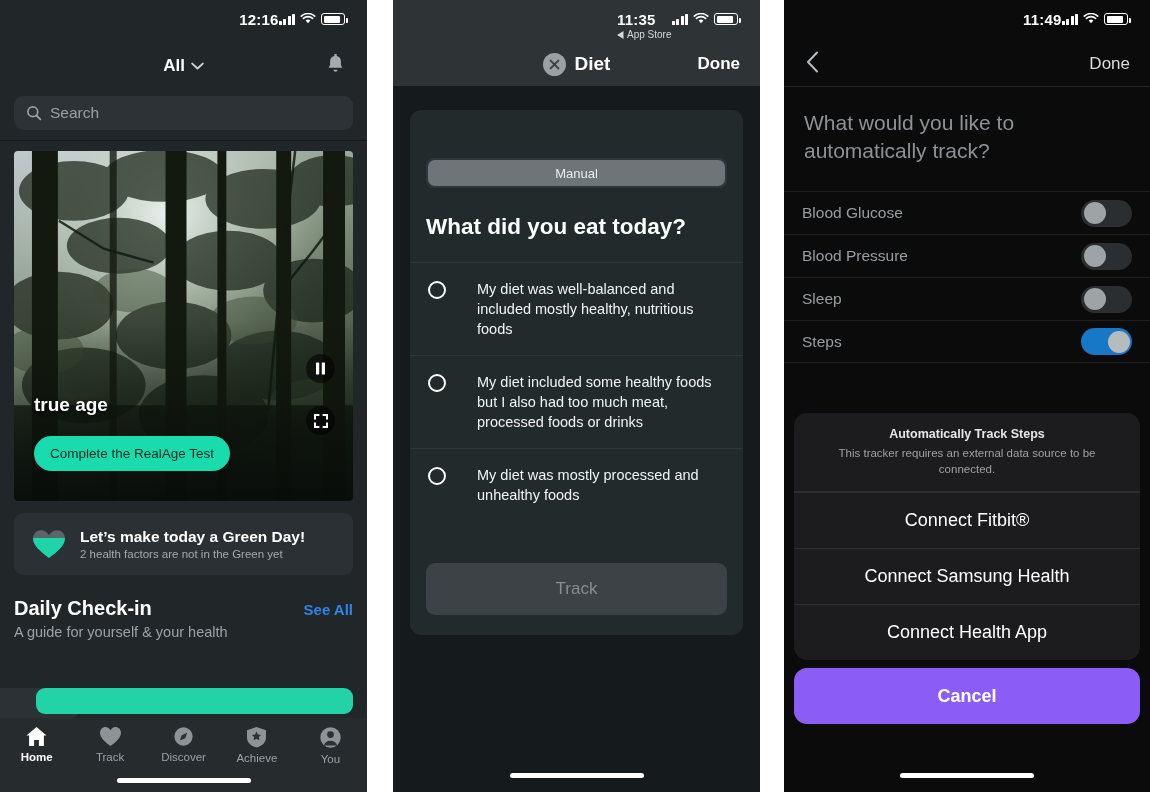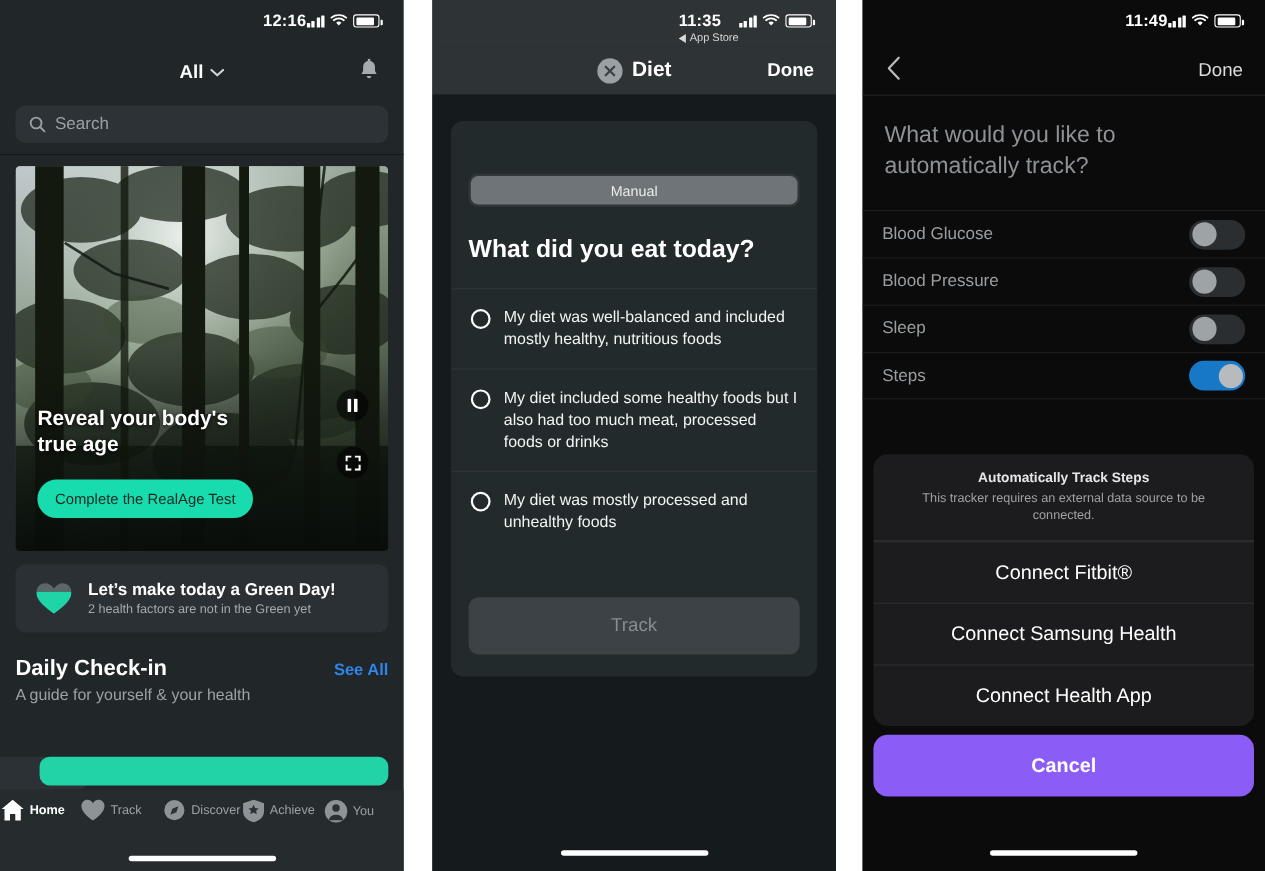--- a/index.html
+++ b/index.html
@@ -70,21 +70,21 @@
   .daily-sub { font-size:14.5px; color:#9ba2a6; margin-top:4px; }
 
   .cardstrip { position:absolute; left:0; right:0; bottom:74px; height:30px; }
   .cardstrip .back { position:absolute; left:-8px; bottom:0; width:88px; height:30px;
       background:#2b3134; border-radius:9px; }
   .cardstrip .front { position:absolute; left:36px; right:14px; bottom:4px; height:26px;
       background:#22d3a8; border-radius:9px; }
 
   .tabbar { position:absolute; left:0; right:0; bottom:0; height:74px; background:#262b2e;
       display:flex; align-items:flex-start; padding-top:8px; }
-  .tab { flex:1; display:flex; flex-direction:row; align-items:center; gap:4px; cursor:pointer; }
+  .tab { flex:1; display:flex; flex-direction:column; align-items:center; gap:4px; cursor:pointer; }
   .tab span { font-size:11.5px; color:#9aa1a5; }
   .tab.active span { color:#fff; font-weight:700; }
   .homebar { position:absolute; bottom:9px; left:50%; transform:translateX(-50%);
       width:134px; height:5px; background:#fff; border-radius:3px; }
 
   
   .p2-nav { height:44px; display:flex; align-items:center; justify-content:center; position:relative;
       background:#2e3336; }
   .p2-navtitle { font-size:19px; font-weight:700; display:flex; align-items:center; gap:9px; }
   .p2-close { width:23px; height:23px; border-radius:50%; background:#9aa0a4; display:flex;
@@ -92,21 +92,21 @@
   .p2-done { position:absolute; right:20px; font-size:17px; font-weight:600; color:#fff; cursor:pointer; }
   .p2-body { position:absolute; top:86px; left:0; right:0; bottom:0; background:#151a1c; }
   .p2-card { margin: 24px 17px 0 17px; background:#232a2c; border-radius:11px; overflow:hidden;
       padding-bottom: 6px; }
   .seg { margin: 48px 16px 0 16px; background:#30373a; border-radius:8px; height:30px; display:flex;
       padding:2px; }
   .seg div { flex:1; display:flex; align-items:center; justify-content:center; font-size:13px;
       color:#e9eced; border-radius:7px; cursor:pointer; }
   .seg div.on { background:#6e7478; font-weight:400; }
   .q-title { font-size:22.5px; font-weight:700; padding: 26px 16px 22px 16px; }
-  .opt { display:flex; gap:12px; padding: 16px 18px 16px 18px; border-top:1px solid #2f3638; cursor:pointer; }
+  .opt { display:flex; gap:31px; padding: 16px 18px 16px 18px; border-top:1px solid #2f3638; cursor:pointer; }
   .radio { width:18px; height:18px; border:2px solid #fff; border-radius:50%; flex:0 0 auto; margin-top:2px;}
   .opt p { font-size:14.5px; line-height:1.38; color:#f2f4f4; }
   .savewrap { padding: 42px 16px 14px 16px; }
   .savebtn { width:100%; height:52px; border-radius:9px; background:#3c4245; color:#878d90;
       font-size:17px; border:none; cursor:pointer; font-family:"Liberation Sans", sans-serif; }
   .p2-home { position:absolute; bottom:14px; left:50%; transform:translateX(-50%);
       width:134px; height:5px; background:#fff; border-radius:3px; }
 
   
   .p3-nav { height:44px; display:flex; align-items:center; position:relative; }
@@ -238,21 +238,20 @@
           <rect x="96" y="0" width="7" height="350" opacity="0.8"></rect>
         </g>
         <g stroke="#121a10" stroke-width="2.5" fill="none" opacity="0.85">
           <path d="M282 0 L268 120 L255 260"></path>
           <path d="M45 70 L90 98 L140 112"></path>
           <path d="M330 60 L300 100 L276 130"></path>
         </g>
       </svg>
       <div class="hero-overlay"></div>
       <div class="hero-title">
-        <div>Reveal your body's</div>
         <div>true age</div>
       </div>
       <button class="hero-cta">Complete the RealAge Test</button>
       <div class="hero-btn hero-pause">
         <svg width="11" height="13" viewBox="0 0 11 13">
           <rect x="1" y="0.5" width="3.2" height="12" fill="#fff" rx="0.6"></rect>
           <rect x="6.8" y="0.5" width="3.2" height="12" fill="#fff" rx="0.6"></rect>
         </svg>
       </div>
       <div class="hero-btn hero-expand">

